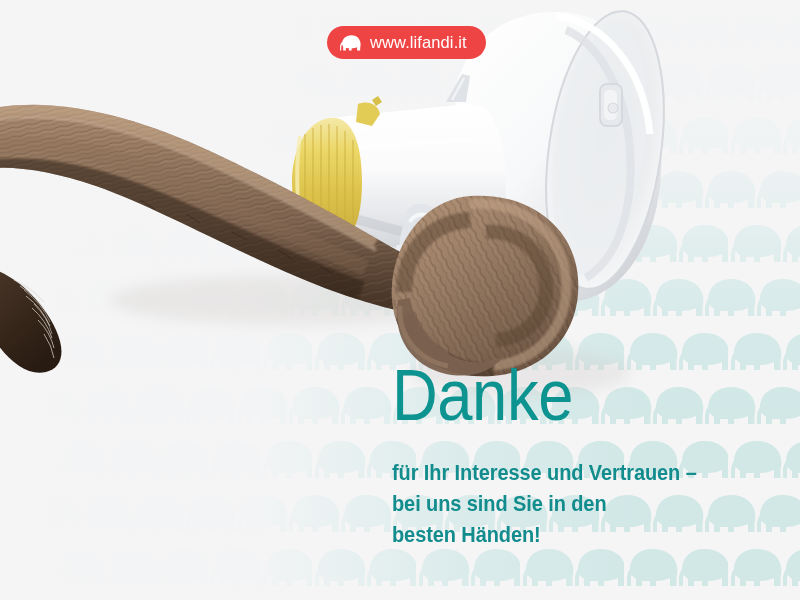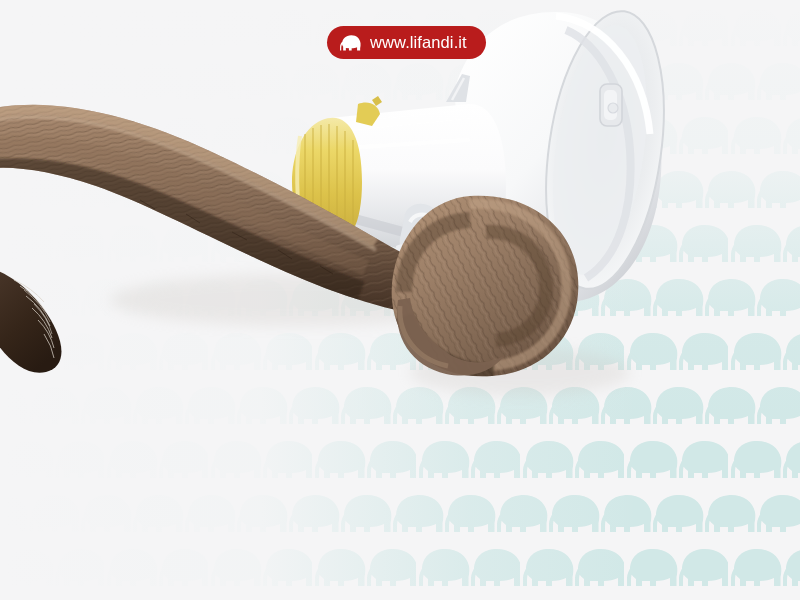--- a/index.html
+++ b/index.html
@@ -45,21 +45,21 @@
   }
 
   
   #badge {
     position: absolute;
     z-index: 6;
     left: 327px;
     top: 26px;
     height: 33px;
     border-radius: 17px;
-    background: #b91c1c;
+    background: #ef4444;
     display: flex;
     align-items: center;
     padding: 0 19px 0 13px;
     box-sizing: border-box;
   }
   #badge .badge-icon {
     width: 21px;
     height: 17px;
     margin-right: 9px;
     display: block;
@@ -376,14 +376,22 @@
                L30,43 L23,43 L23,37
                L15,36 L15,43 L8,43 L8,33
                C6,31 5,28 5,26 Z
                M8,22 C5,26 3,31 3,36 L3,43 L0,43 L0,34
                C0,29 2,24 5,21 Z" fill="#ffffff"></path>
     </svg>
     <span class="badge-text">www.lifandi.it</span>
   </div>
 
 
+  <div class="col" id="col-de">
+    <div class="headline">Danke</div>
+    <div class="bodytext">
+      <span class="line">für Ihr Interesse und Vertrauen –</span>
+      <span class="line">bei uns sind Sie in den</span>
+      <span class="line">besten Händen!</span>
+    </div>
+  </div>
 
 </div>
 
 </body></html>

